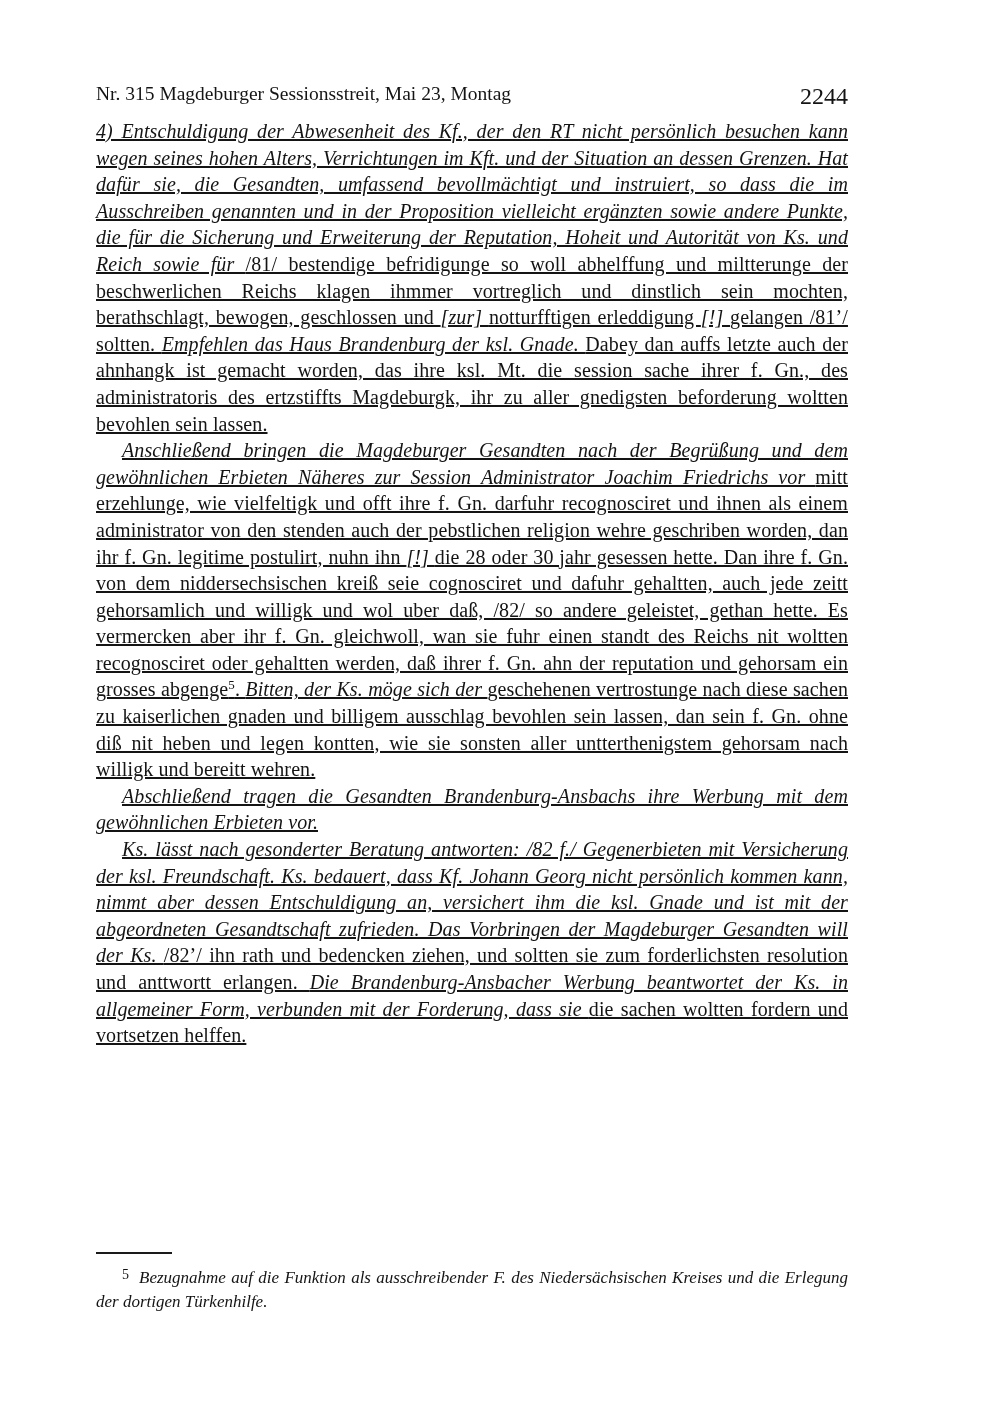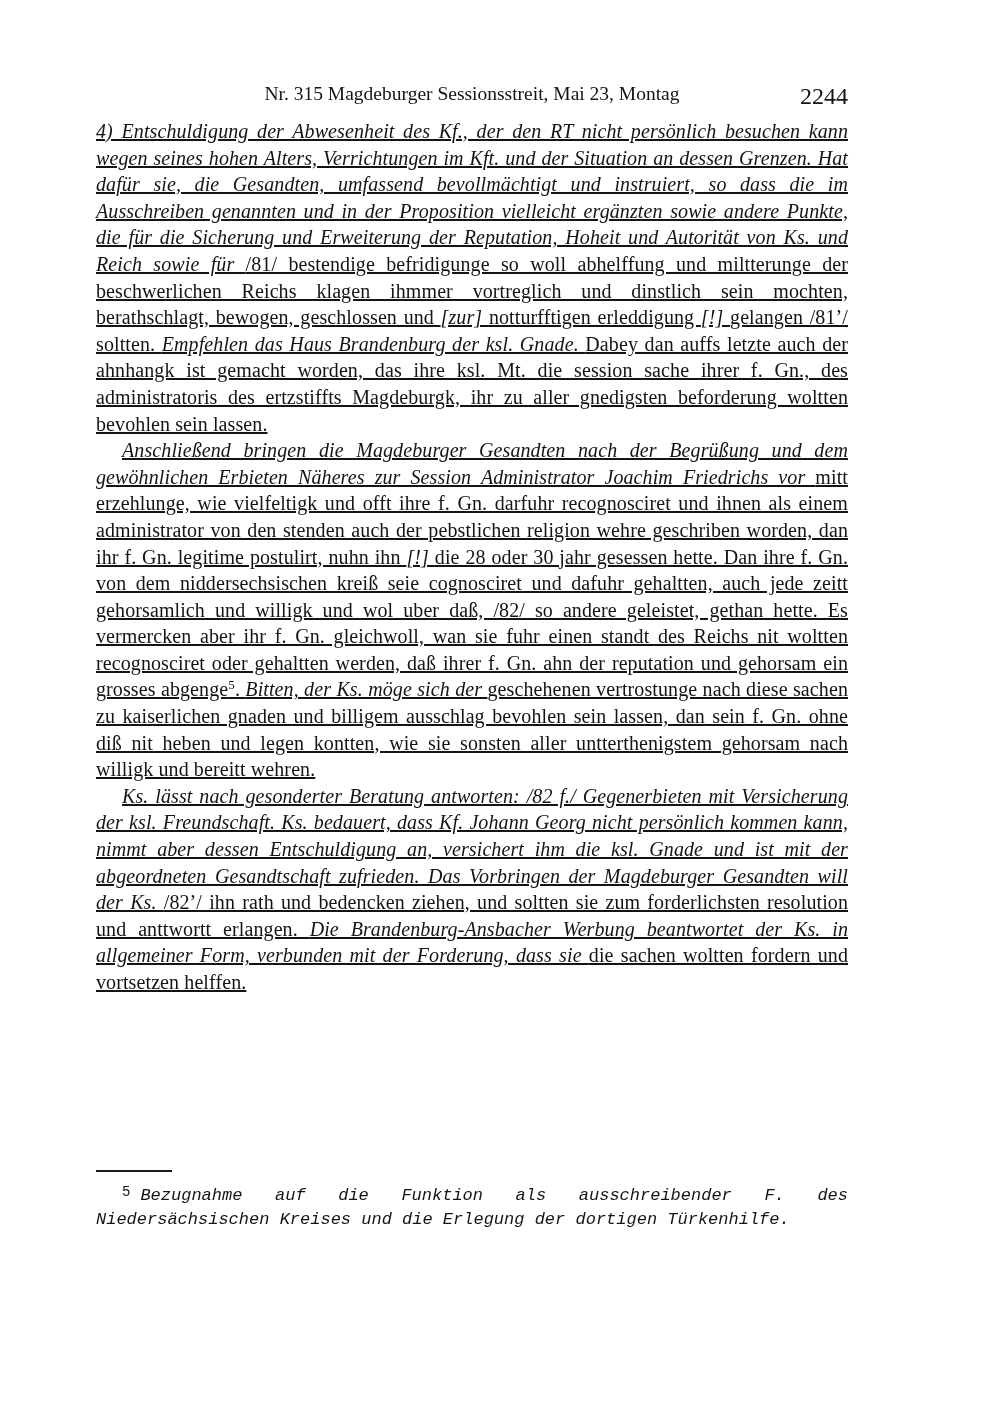--- a/index.html
+++ b/index.html
@@ -11,21 +11,21 @@
     color: #141414;
     font-family: "Liberation Serif", "DejaVu Serif", serif;
     overflow: hidden;
     margin: 0 auto;
   }
   .textblock { position: absolute; left: 96px; width: 752px; }
 
   .header { top: 74px; height: 32px; }
   .running-title {
     position: absolute; left: 0; right: 0; bottom: 0;
-    text-align: center; font-size: 19.5px; line-height: 24px;
+    font-size: 19.5px; line-height: 24px;
     white-space: nowrap;
   }
   .folio {
     position: absolute; right: 0; bottom: -3px;
     font-size: 24px; line-height: 26px;
   }
 
   .bodytext {
     top: 118px;
     text-align: justify;
@@ -36,21 +36,21 @@
   }
   p.para { margin: 0; padding: 0; }
   p.para.indent { text-indent: 26px; }
   .seg-italic { font-style: italic; }
   .seg-roman { font-style: normal; }
   sup.fnref {
     font-style: normal; font-size: 13px; line-height: 0;
     vertical-align: 7px;
   }
 
-  .footnotes { top: 1170px; font-family: Liberation Mono, monospace; }
+  .footnotes { top: 1252px; }
   .fn-rule {
     width: 76px; height: 0;
     border-top: 2px solid #1a1a1a;
     margin: 0 0 9px 0;
   }
   p.footnote {
     margin: 0; padding: 0;
     font-size: 17px; line-height: 23.5px;
     text-indent: 26px; text-align: justify;
   }
@@ -66,20 +66,21 @@
 <div class="page">
 
   <div class="textblock header">
     <div class="running-title">Nr. 315 Magdeburger Sessionsstreit, Mai 23, Montag</div>
     <div class="folio">2244</div>
   </div>
 
   <div class="textblock bodytext" id="body-text">
       <p class="para"><span class="seg-italic">4) Entschuldigung der Abwesenheit des Kf., der den RT nicht persönlich besuchen kann wegen seines hohen Alters, Verrichtungen im Kft. und der Situation an dessen Grenzen. Hat dafür sie, die Gesandten, umfassend bevollmächtigt und instruiert, so dass die im Ausschreiben genannten und in der Proposition vielleicht ergänzten sowie andere Punkte, die für die Sicherung und Erweiterung der Reputation, Hoheit und Autorität von Ks. und Reich sowie für </span><span class="seg-roman">/81/ bestendige befridigunge so woll abhelffung und miltterunge der beschwerlichen Reichs klagen ihmmer vortreglich und dinstlich sein mochten, berathschlagt, bewogen, geschlossen und </span><span class="seg-italic">[zur] </span><span class="seg-roman">notturfftigen erleddigung </span><span class="seg-italic">[!] </span><span class="seg-roman">gelangen /81’/ soltten. </span><span class="seg-italic">Empfehlen das Haus Brandenburg der ksl. Gnade. </span><span class="seg-roman">Dabey dan auffs letzte auch der ahnhangk ist gemacht worden, das ihre ksl. Mt. die session sache ihrer f. Gn., des administratoris des ertzstiffts Magdeburgk, ihr zu aller gnedigsten beforderung woltten bevohlen sein lassen.</span></p>
       <p class="para indent"><span class="seg-italic">Anschließend bringen die Magdeburger Gesandten nach der Begrüßung und dem gewöhnlichen Erbieten Näheres zur Session Administrator Joachim Friedrichs vor </span><span class="seg-roman">mitt erzehlunge, wie vielfeltigk und offt ihre f. Gn. darfuhr recognosciret und ihnen als einem administrator von den stenden auch der pebstlichen religion wehre geschriben worden, dan ihr f. Gn. legitime postulirt, nuhn ihn </span><span class="seg-italic">[!] </span><span class="seg-roman">die 28 oder 30 jahr gesessen hette. Dan ihre f. Gn. von dem niddersechsischen kreiß seie cognosciret und dafuhr gehaltten, auch jede zeitt gehorsamlich und willigk und wol uber daß, /82/ so andere geleistet, gethan hette. Es vermercken aber ihr f. Gn. gleichwoll, wan sie fuhr einen standt des Reichs nit woltten recognosciret oder gehaltten werden, daß ihrer f. Gn. ahn der reputation und gehorsam ein grosses abgenge</span><sup class="fnref">5</sup><span class="seg-roman">. </span><span class="seg-italic">Bitten, der Ks. möge sich der </span><span class="seg-roman">geschehenen vertrostunge nach diese sachen zu kaiserlichen gnaden und billigem ausschlag bevohlen sein lassen, dan sein f. Gn. ohne diß nit heben und legen kontten, wie sie sonsten aller untterthenigstem gehorsam nach willigk und bereitt wehren.</span></p>
+      <p class="para indent"><span class="seg-italic">Abschließend tragen die Gesandten Brandenburg-Ansbachs ihre Werbung mit dem gewöhnlichen Erbieten vor.</span></p>
       <p class="para indent"><span class="seg-italic">Ks. lässt nach gesonderter Beratung antworten: /82 f./ Gegenerbieten mit Versicherung der ksl. Freundschaft. Ks. bedauert, dass Kf. Johann Georg nicht persönlich kommen kann, nimmt aber dessen Entschuldigung an, versichert ihm die ksl. Gnade und ist mit der abgeordneten Gesandtschaft zufrieden. Das Vorbringen der Magdeburger Gesandten will der Ks. </span><span class="seg-roman">/82’/ ihn rath und bedencken ziehen, und soltten sie zum forderlichsten resolution und anttwortt erlangen. </span><span class="seg-italic">Die Brandenburg-Ansbacher Werbung beantwortet der Ks. in allgemeiner Form, verbunden mit der Forderung, dass sie </span><span class="seg-roman">die sachen woltten fordern und vortsetzen helffen.</span></p>
     </div>
 
   <div class="textblock footnotes">
     <div class="fn-rule"></div>
     <p class="footnote" id="footnote-p"><span class="fn-marker">5</span><span class="fn-seg-italic">Bezugnahme auf die Funktion als ausschreibender F. des Niedersächsischen Kreises und die Erlegung der dortigen Türkenhilfe.</span></p>
   </div>
 
 </div>
 

